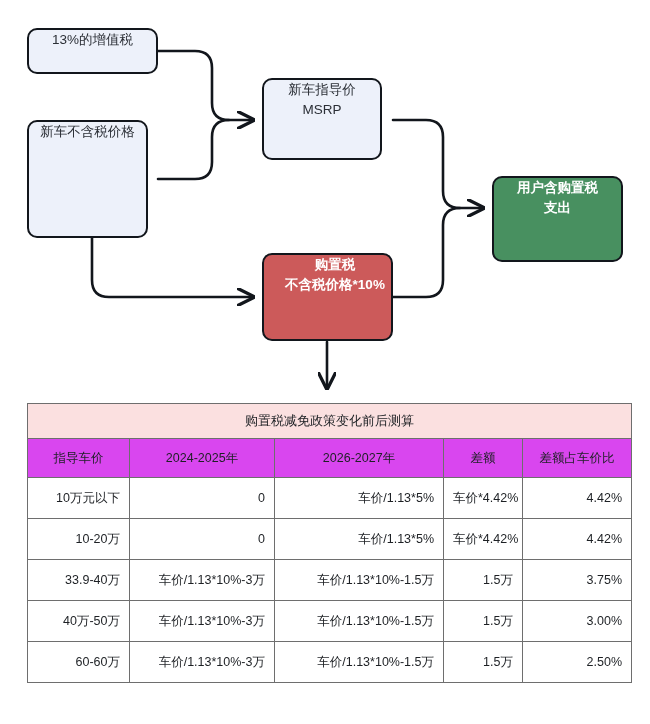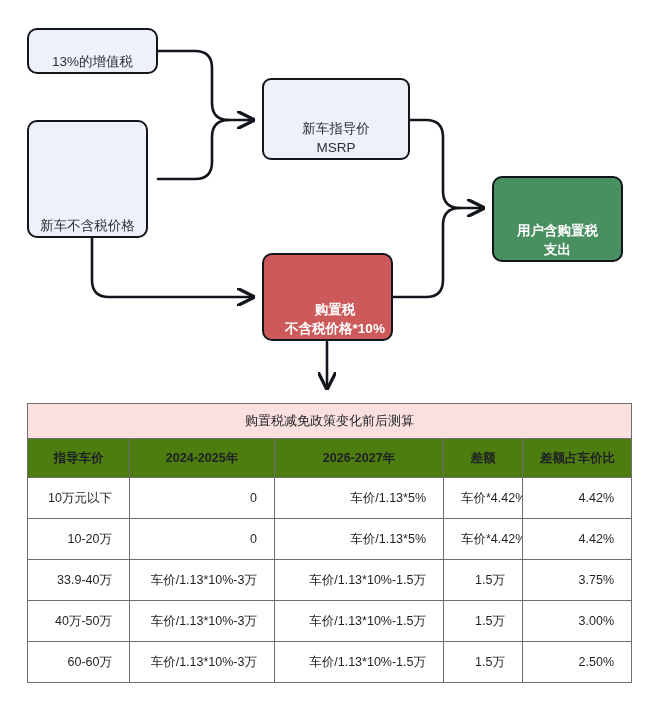--- a/index.html
+++ b/index.html
@@ -21,21 +21,21 @@
     width: 650px;
     height: 400px;
   }
 
   .node {
     position: absolute;
     box-sizing: border-box;
     border: 2px solid #12161c;
     border-radius: 10px;
     display: flex;
-    align-items: flex-end;
+    align-items: flex-start;
     justify-content: center;
     text-align: center;
     line-height: 1.45;
     z-index: 2;
   }
   .node .lines { width: 100%; }
   .node .line { display: block; }
 
   .node-plain {
     background: #edf1fa;
@@ -52,21 +52,21 @@
   .node-green {
     background: #489060;
     color: #ffffff;
     font-size: 13.5px;
     font-weight: 700;
   }
 
   
   #n-vat    { left: 27px;  top: 28px;  width: 131px; height: 46px; }
   #n-price  { left: 27px;  top: 120px; width: 121px; height: 118px; }
-  #n-msrp   { left: 262px; top: 78px;  width: 148px; height: 82px; border-radius: 9px; }
+  #n-msrp   { left: 262px; top: 78px;  width: 120px; height: 82px; }
   #n-tax    { left: 262px; top: 253px; width: 131px; height: 88px; padding-left: 15px; }
   #n-out    { left: 492px; top: 176px; width: 131px; height: 86px; }
 
   #edges {
     position: absolute;
     left: 0; top: 0;
     width: 650px;
     height: 400px;
     z-index: 1;
   }
@@ -78,36 +78,35 @@
     top: 403px;
     width: 604px;
     border-collapse: collapse;
     table-layout: fixed;
     font-size: 12.5px;
     color: #1d2024;
     background: #ffffff;
   }
   #calc-table td, #calc-table th {
     border: 1px solid #6e6e6e;
-    padding: 0 17px;
+    padding: 0 9px;
     font-weight: 400;
     white-space: nowrap;
     overflow: hidden;
   }
   #calc-table .title-cell {
     background: #fbe0e0;
     text-align: center;
     height: 34px;
     font-size: 13px;
   }
   #calc-table .hdr td {
     text-align: center;
     height: 38px;
-    background: #4d7c0f;
-    font-weight: bold;
+    background: #d946ef;
   }
   #calc-table tbody td {
     height: 40px;
     text-align: right;
   }
   .col1 { width: 102px; }
   .col2 { width: 145px; }
   .col3 { width: 169px; }
   .col4 { width: 79px;  }
   .col5 { width: 109px; }

